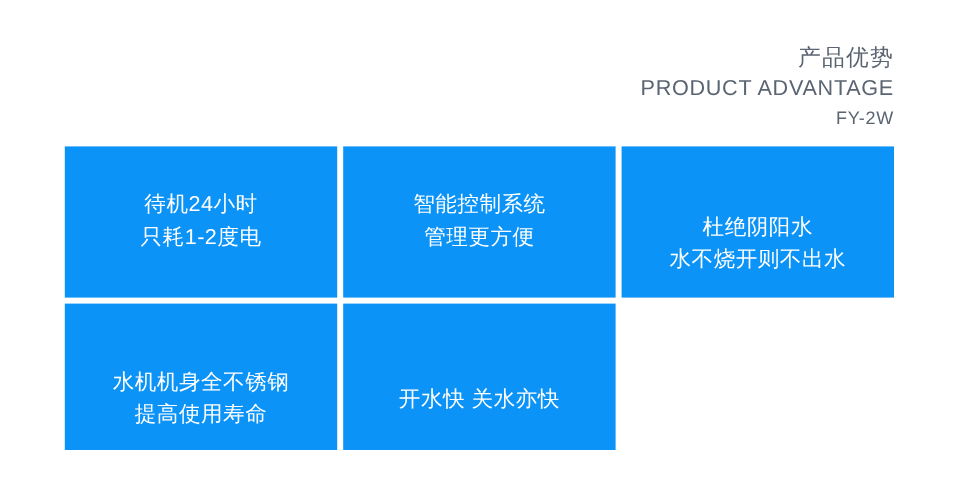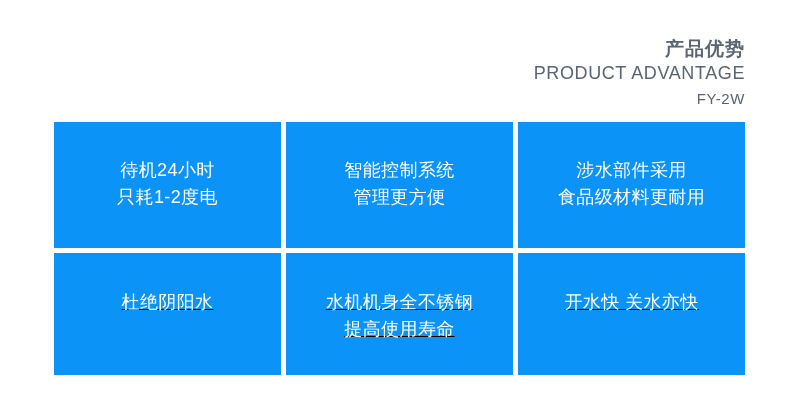--- a/index.html
+++ b/index.html
@@ -32,21 +32,20 @@
     top: 36px;
     width: 445px;
     text-align: right;
     color: #5a6472;
   }
   .header-cn {
     font-size: 19px;
     line-height: 25px;
     letter-spacing: 1px;
     white-space: nowrap;
-    font-weight: bold;
   }
   .header-en {
     font-size: 18px;
     line-height: 25px;
     letter-spacing: 0.6px;
     white-space: nowrap;
   }
   .header-model {
     font-size: 15px;
     line-height: 25px;
@@ -78,24 +77,23 @@
     overflow: hidden;
     position: relative;
   }
 
   .tile-row1 {
     align-items: flex-end;
     padding-bottom: 37px;
     box-sizing: border-box;
   }
   .tile-row2 {
-    align-items: flex-start;
+    align-items: center;
     padding-top: 36px;
     box-sizing: border-box;
-    text-decoration: underline;
   }
 
   .tile-text {
     color: #ffffff;
     text-align: center;
     font-size: 18px;
     line-height: 27px;
     letter-spacing: 0.4px;
     white-space: nowrap;
   }
@@ -121,30 +119,25 @@
       </div>
     </div>
 
     <div class="tile tile-row1">
       <div class="tile-text">
         <span class="tile-line">智能控制系统</span>
         <span class="tile-line">管理更方便</span>
       </div>
     </div>
 
-    <div class="tile tile-row1">
-      <div class="tile-text">
-        <span class="tile-line">涉水部件采用</span>
-        <span class="tile-line">食品级材料更耐用</span>
-      </div>
-    </div>
 
     <div class="tile tile-row2">
       <div class="tile-text">
         <span class="tile-line">杜绝阴阳水</span>
+        <span class="tile-line">水不烧开则不出水</span>
       </div>
     </div>
 
     <div class="tile tile-row2">
       <div class="tile-text">
         <span class="tile-line">水机机身全不锈钢</span>
         <span class="tile-line">提高使用寿命</span>
       </div>
     </div>
 

